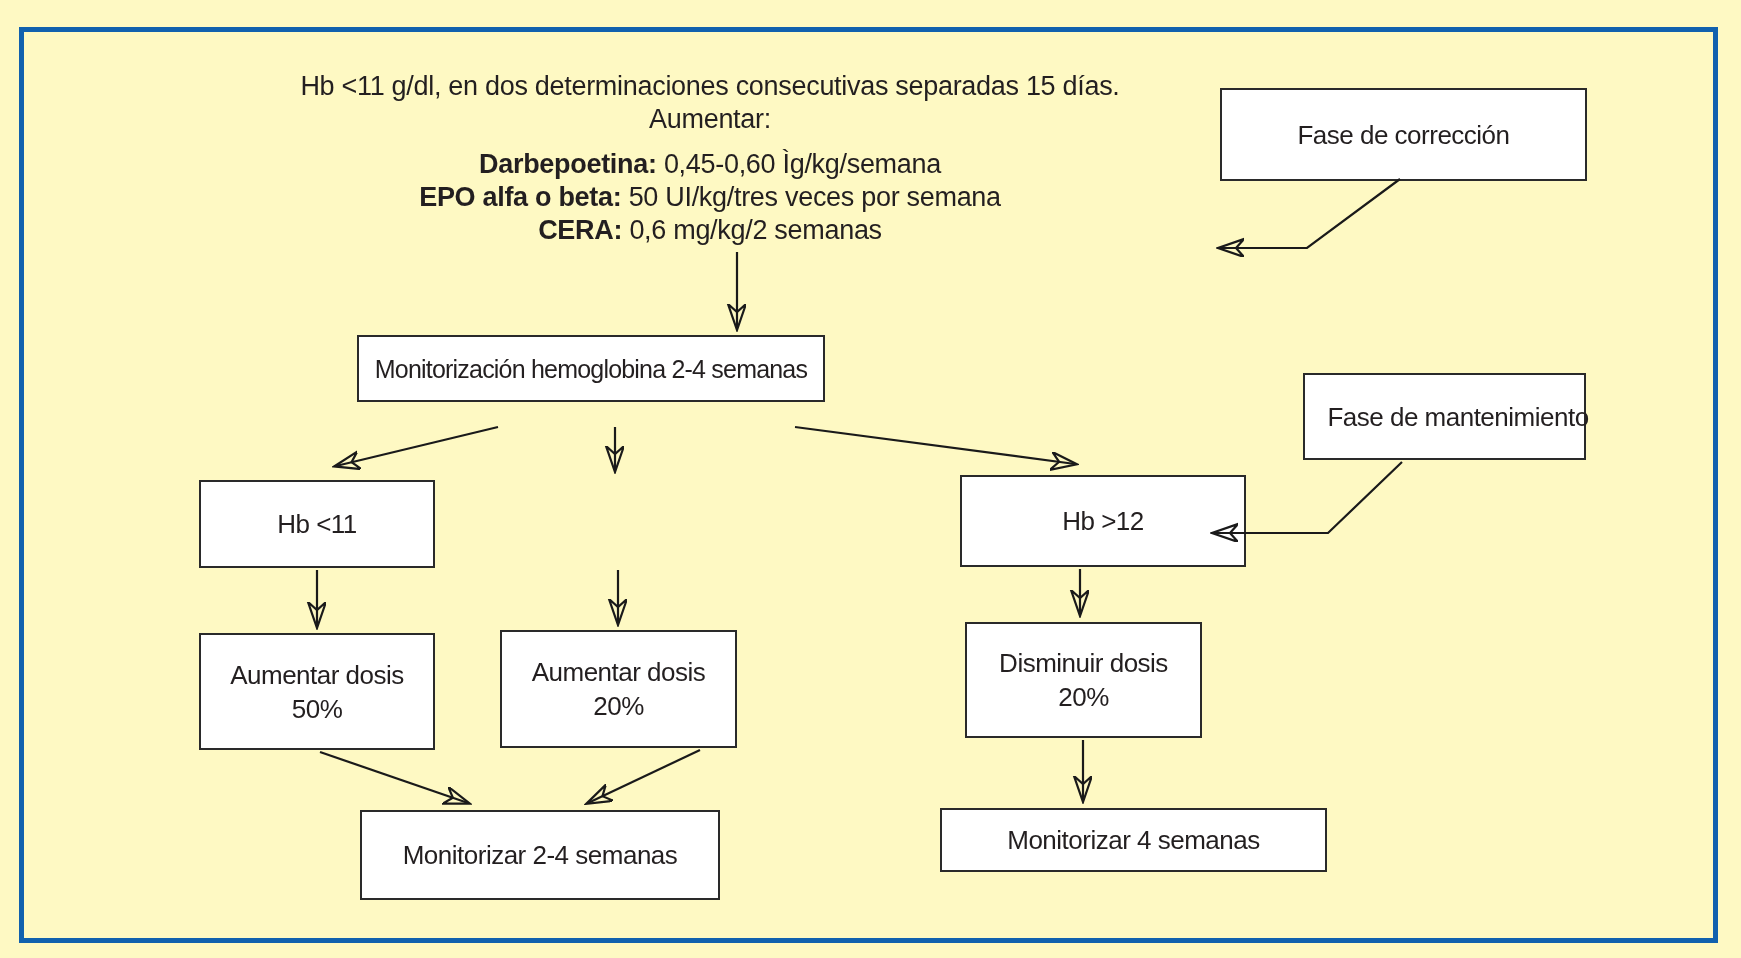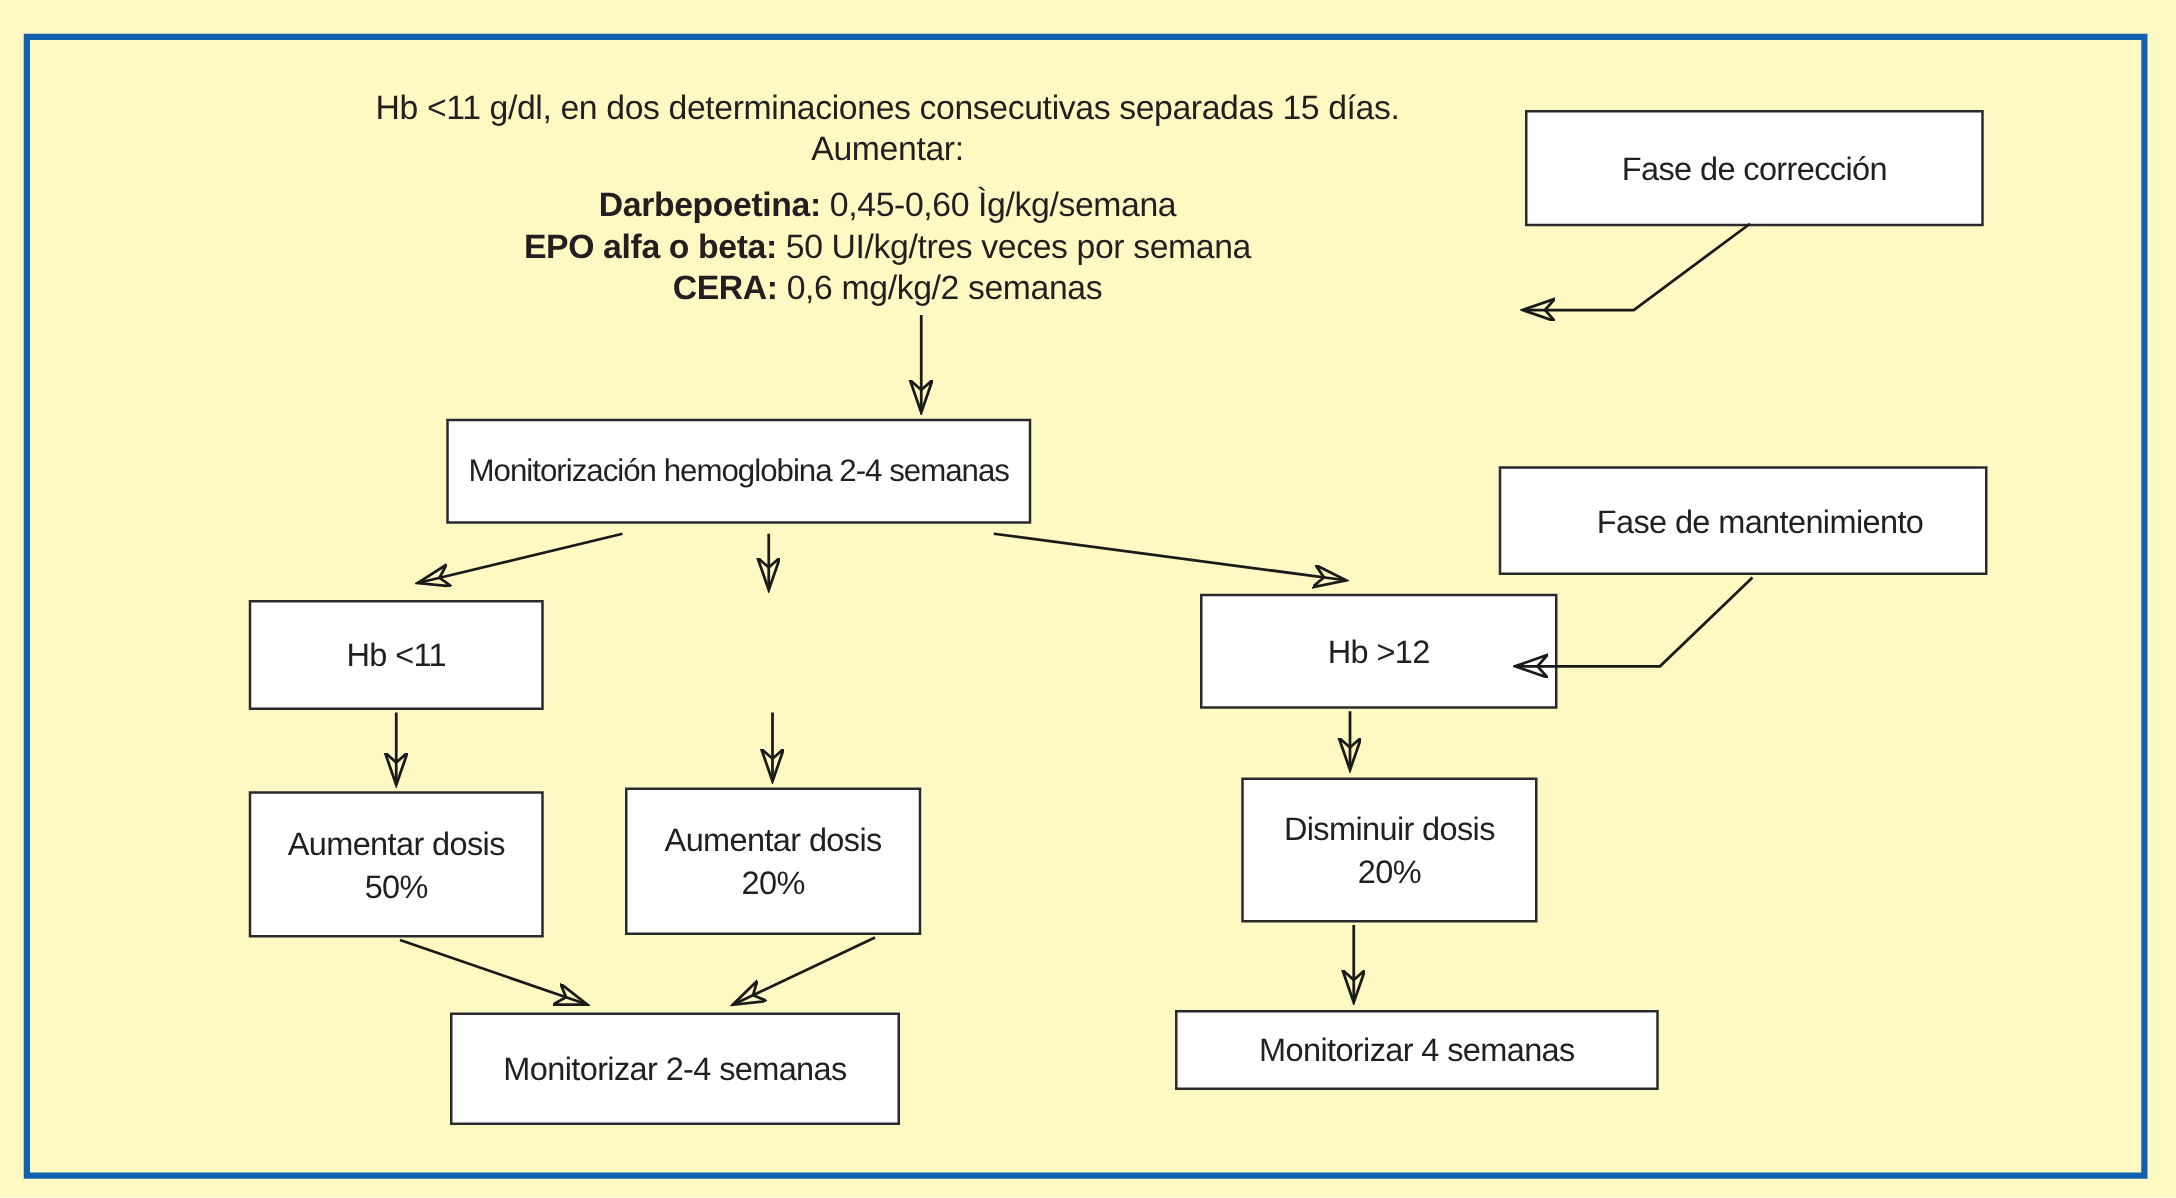--- a/index.html
+++ b/index.html
@@ -38,44 +38,44 @@
     <div>Aumentar:</div>
     <div class="gap"></div>
     <div><span class="b">Darbepoetina:</span> <span>0,45-0,60  Ìg/kg/semana</span></div>
     <div><span class="b">EPO alfa o beta:</span> <span>50 UI/kg/tres veces por semana</span></div>
     <div><span class="b">CERA:</span> <span>0,6 mg/kg/2 semanas</span></div>
   </div>
 
   <div class="box" style="left:1220px;top:88px;width:367px;height:93px;">
     <div>Fase de corrección</div>
   </div>
-  <div class="box" style="left:1199px;top:373px;width:391px;height:87px;padding-left:27px;">
+  <div class="box" style="left:1303px;top:373px;width:283px;height:87px;padding-left:27px;">
     <div>Fase de mantenimiento</div>
   </div>
 
-  <div class="box small-fit" style="left:357px;top:335px;width:468px;height:84px;">
+  <div class="box small-fit" style="left:357px;top:335px;width:468px;height:67px;">
     <div>Monitorización hemoglobina 2-4 semanas</div>
   </div>
 
   <div class="box" style="left:199px;top:480px;width:236px;height:88px;">
     <div>Hb &lt;11</div>
   </div>
   <div class="box" style="left:960px;top:475px;width:286px;height:92px;">
     <div>Hb &gt;12</div>
   </div>
 
   <div class="box" style="left:199px;top:633px;width:236px;height:117px;">
     <div>Aumentar dosis</div>
     <div>50%</div>
   </div>
   <div class="box" style="left:500px;top:630px;width:237px;height:118px;">
     <div>Aumentar dosis</div>
     <div>20%</div>
   </div>
-  <div class="box" style="left:965px;top:622px;width:237px;height:116px;margin-left:28px;">
+  <div class="box" style="left:965px;top:622px;width:237px;height:116px;">
     <div>Disminuir dosis</div>
     <div>20%</div>
   </div>
 
   <div class="box" style="left:360px;top:810px;width:360px;height:90px;">
     <div>Monitorizar 2-4 semanas</div>
   </div>
   <div class="box" style="left:940px;top:808px;width:387px;height:64px;">
     <div>Monitorizar 4 semanas</div>
   </div>

